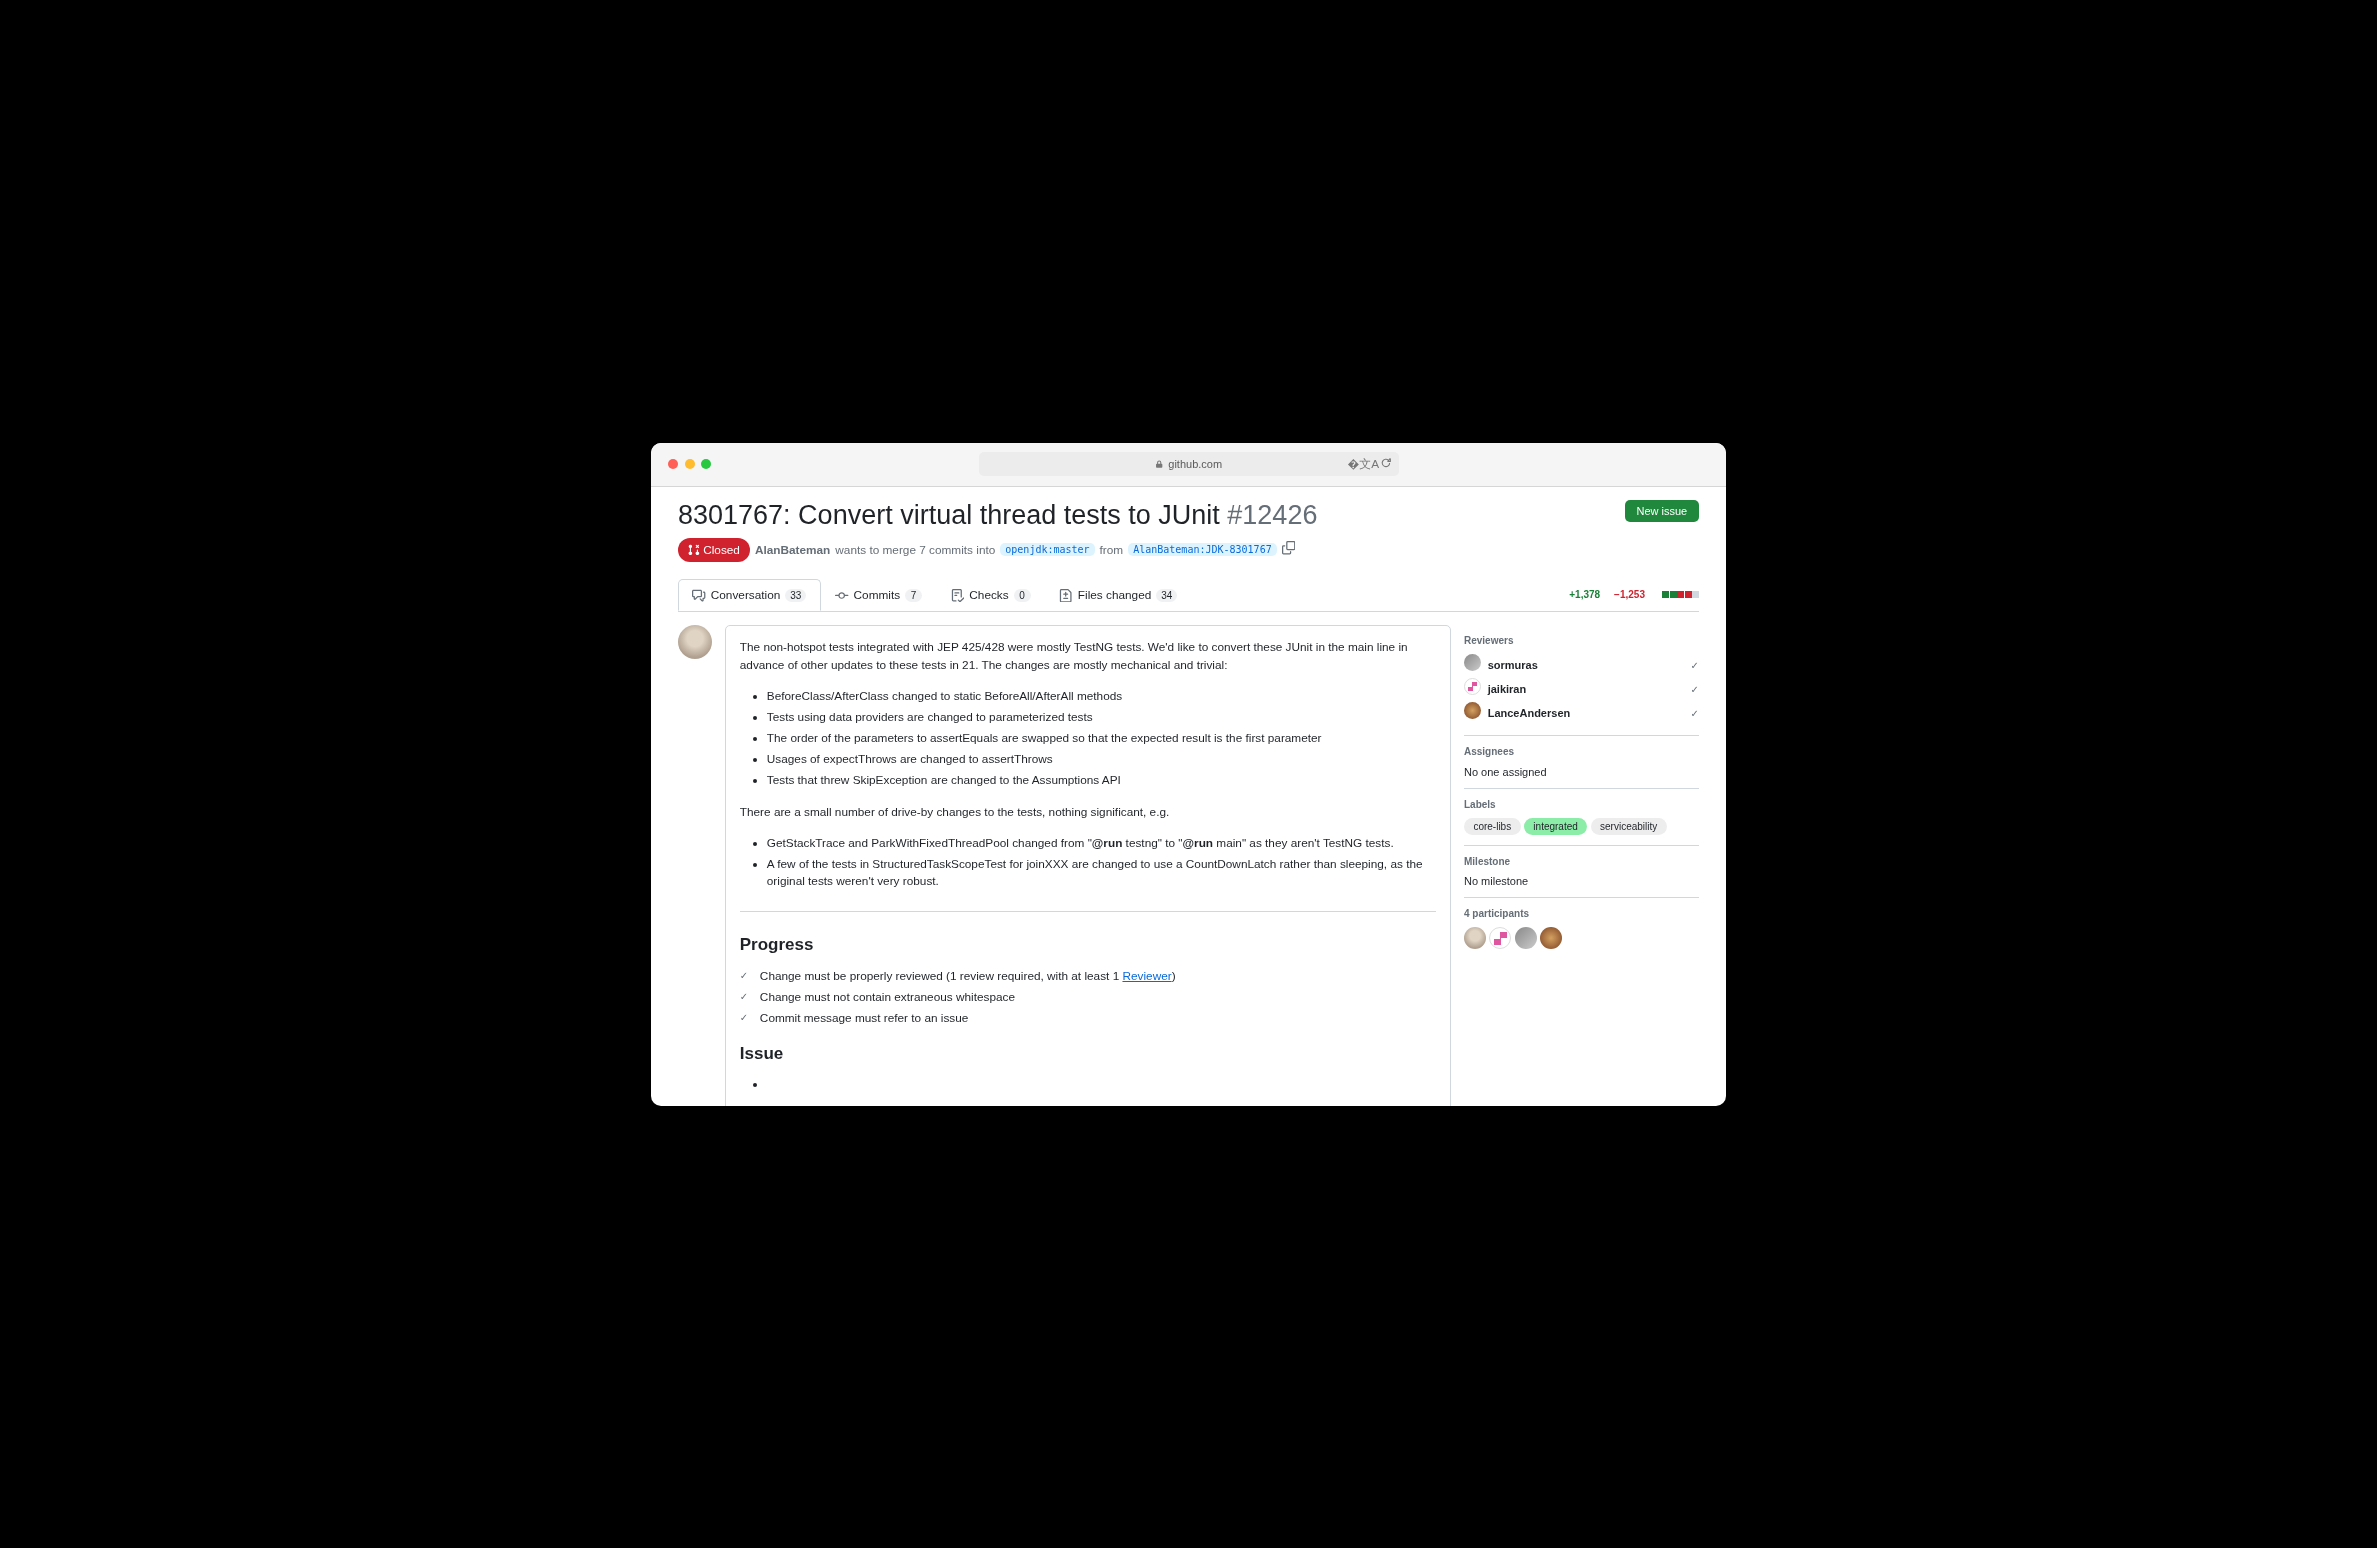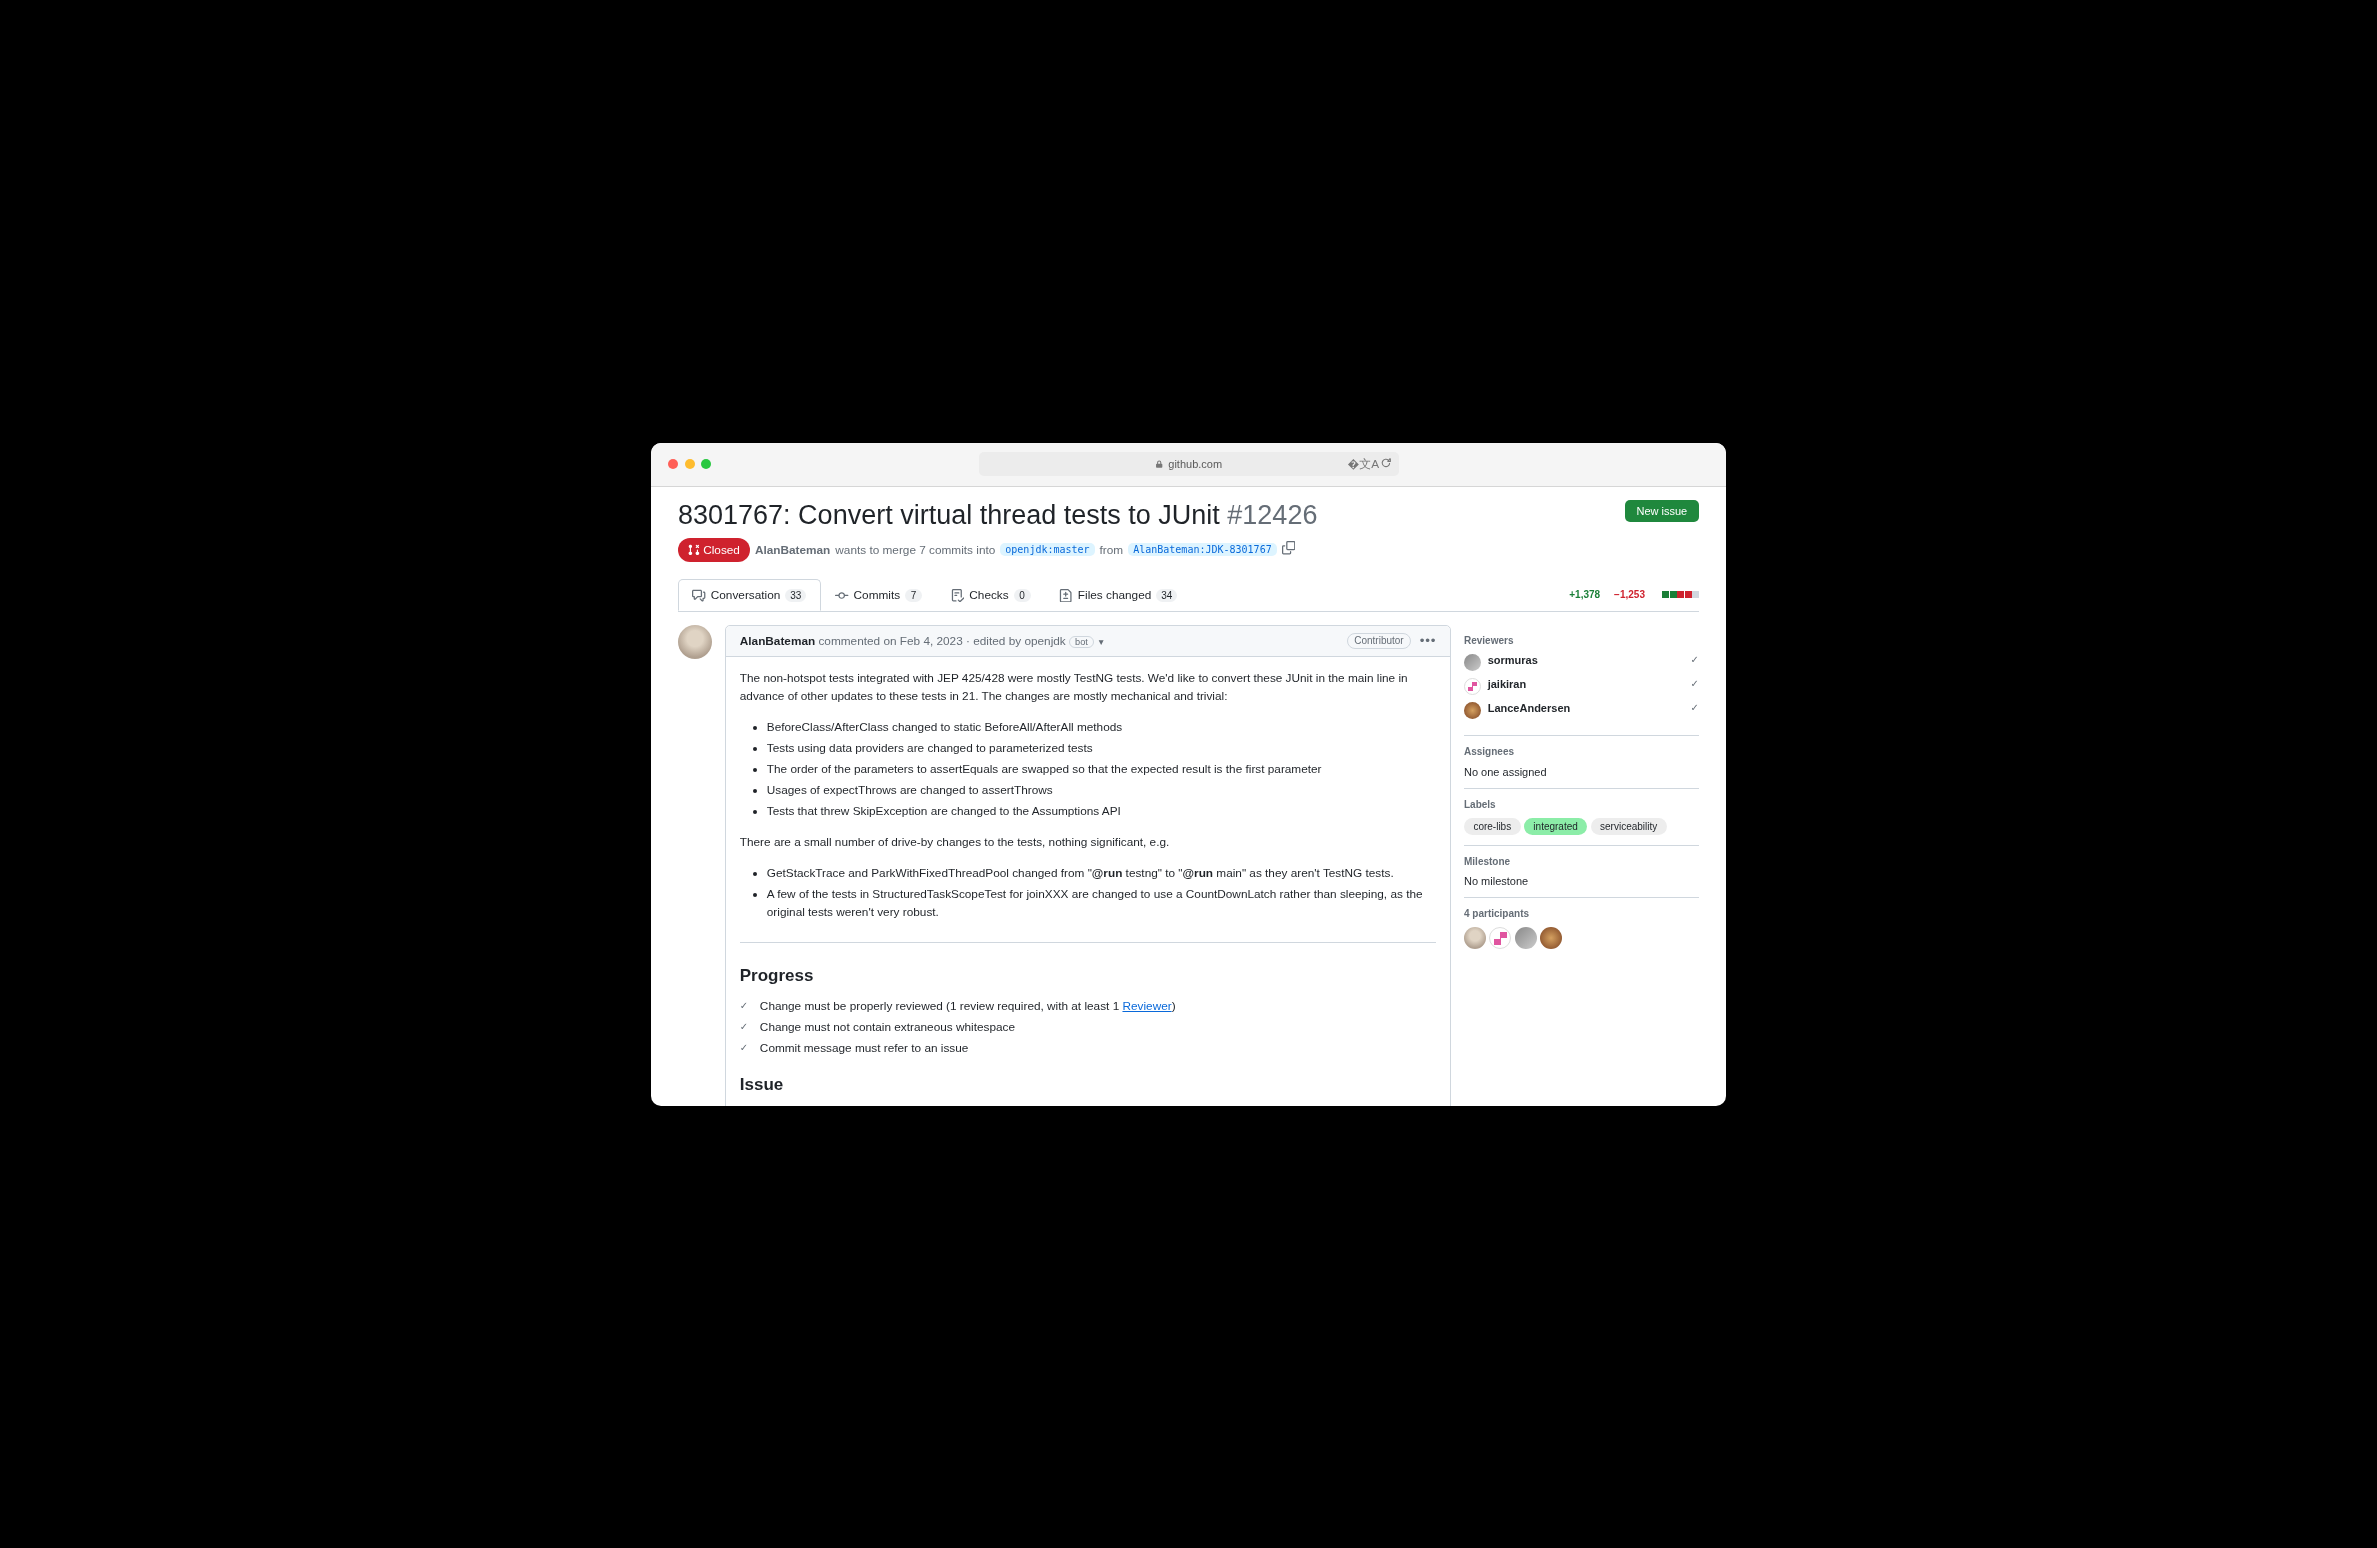--- a/index.html
+++ b/index.html
@@ -197,21 +197,21 @@
 .check-list li::before {
   content: "✓";
   color: #656d76;
   font-size: 10px;
   width: 13.4px;
 }
 .comment-body a { color: #0969da; }
 .right-col { width: 235px; font-size: 10px; }
 .sidebar-section { border-bottom: 0.8px solid #d0d7de; padding: 10px 0; }
 .sidebar-section h4 { font-size: 10px; font-weight: 600; color: #656d76; margin-bottom: 8.4px; }
-.reviewer { display: flex; align-items: flex-start; gap: 6.7px; margin-bottom: 6.7px; }
+.reviewer { display: flex; align-items: flex-end; gap: 6.7px; margin-bottom: 6.7px; }
 .reviewer .avatar-sm { width: 17px; height: 17px; border-radius: 50%; background: #ddd; }
 .reviewer .name { font-size: 11px; font-weight: 600; color: #1f2328; flex: 1; }
 .reviewer .check { color: #656d76; }
 .sidebar-text { font-size: 11px; color: #1f2328; }
 .labels { display: flex; gap: 3.4px; flex-wrap: wrap; }
 .label-pill {
   border-radius: 17px;
   padding: 1.7px 8.4px;
   font-size: 10px;
   font-weight: 500;
@@ -317,35 +317,20 @@
           <div class="db db-r"></div>
           <div class="db db-n"></div>
         </div>
       </div>
     </div>
 
     <div class="body-row">
       <div class="left-col">
         <div class="avatar" style="background:radial-gradient(circle at 50% 40%, #e0d4c4 30%, #b0a090 70%);"></div>
         <div class="comment-box">
-          <div class="comment-header">
-            <div>
-              <span class="author">AlanBateman</span>
-              <span>commented</span>
-              <span>on Feb 4, 2023</span>
-              <span> · </span>
-              <span>edited by openjdk</span>
-              <span class="bot-badge">bot</span>
-              <span class="caret">▼</span>
-            </div>
-            <div class="comment-header-right">
-              <span class="contributor-badge">Contributor</span>
-              <span class="kebab">•••</span>
-            </div>
-          </div>
           <div class="comment-body">
             <p>The non-hotspot tests integrated with JEP 425/428 were mostly TestNG tests. We'd like to convert these JUnit in the main line in advance of other updates to these tests in 21. The changes are mostly mechanical and trivial:</p>
             <ul>
               <li>BeforeClass/AfterClass changed to static BeforeAll/AfterAll methods</li>
               <li>Tests using data providers are changed to parameterized tests</li>
               <li>The order of the parameters to assertEquals are swapped so that the expected result is the first parameter</li>
               <li>Usages of expectThrows are changed to assertThrows</li>
               <li>Tests that threw SkipException are changed to the Assumptions API</li>
             </ul>
             <p>There are a small number of drive-by changes to the tests, nothing significant, e.g.</p>

